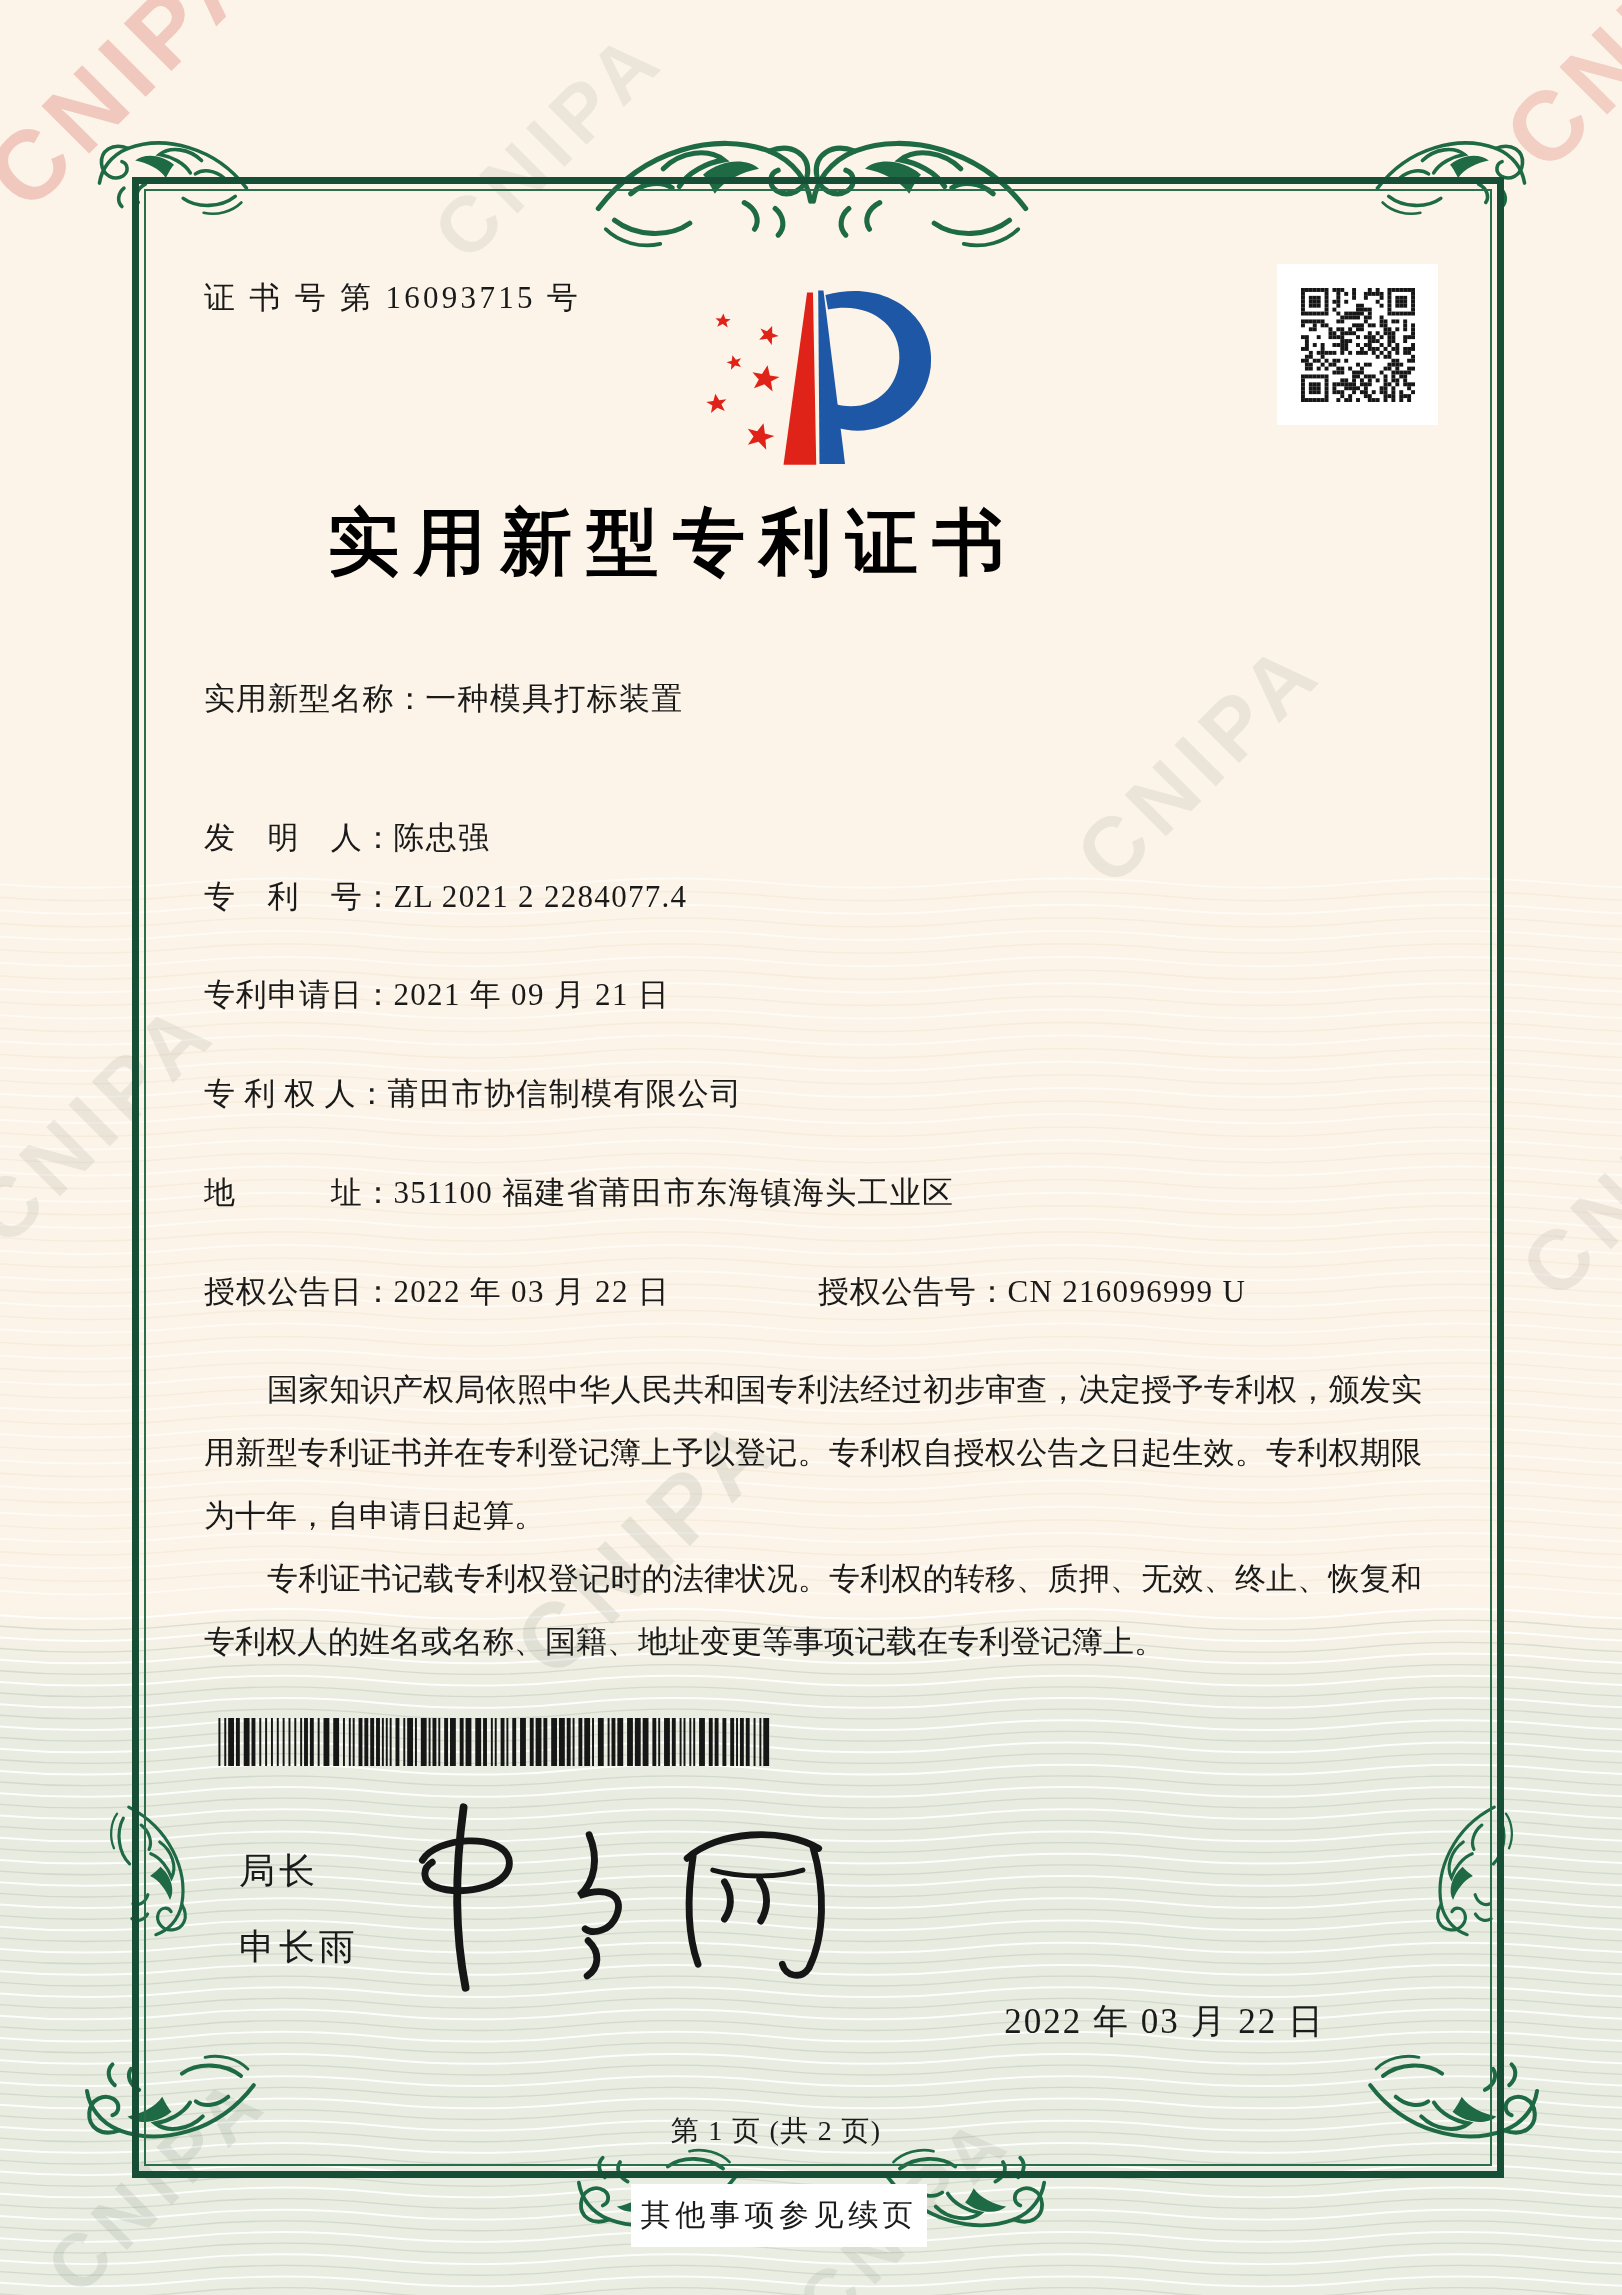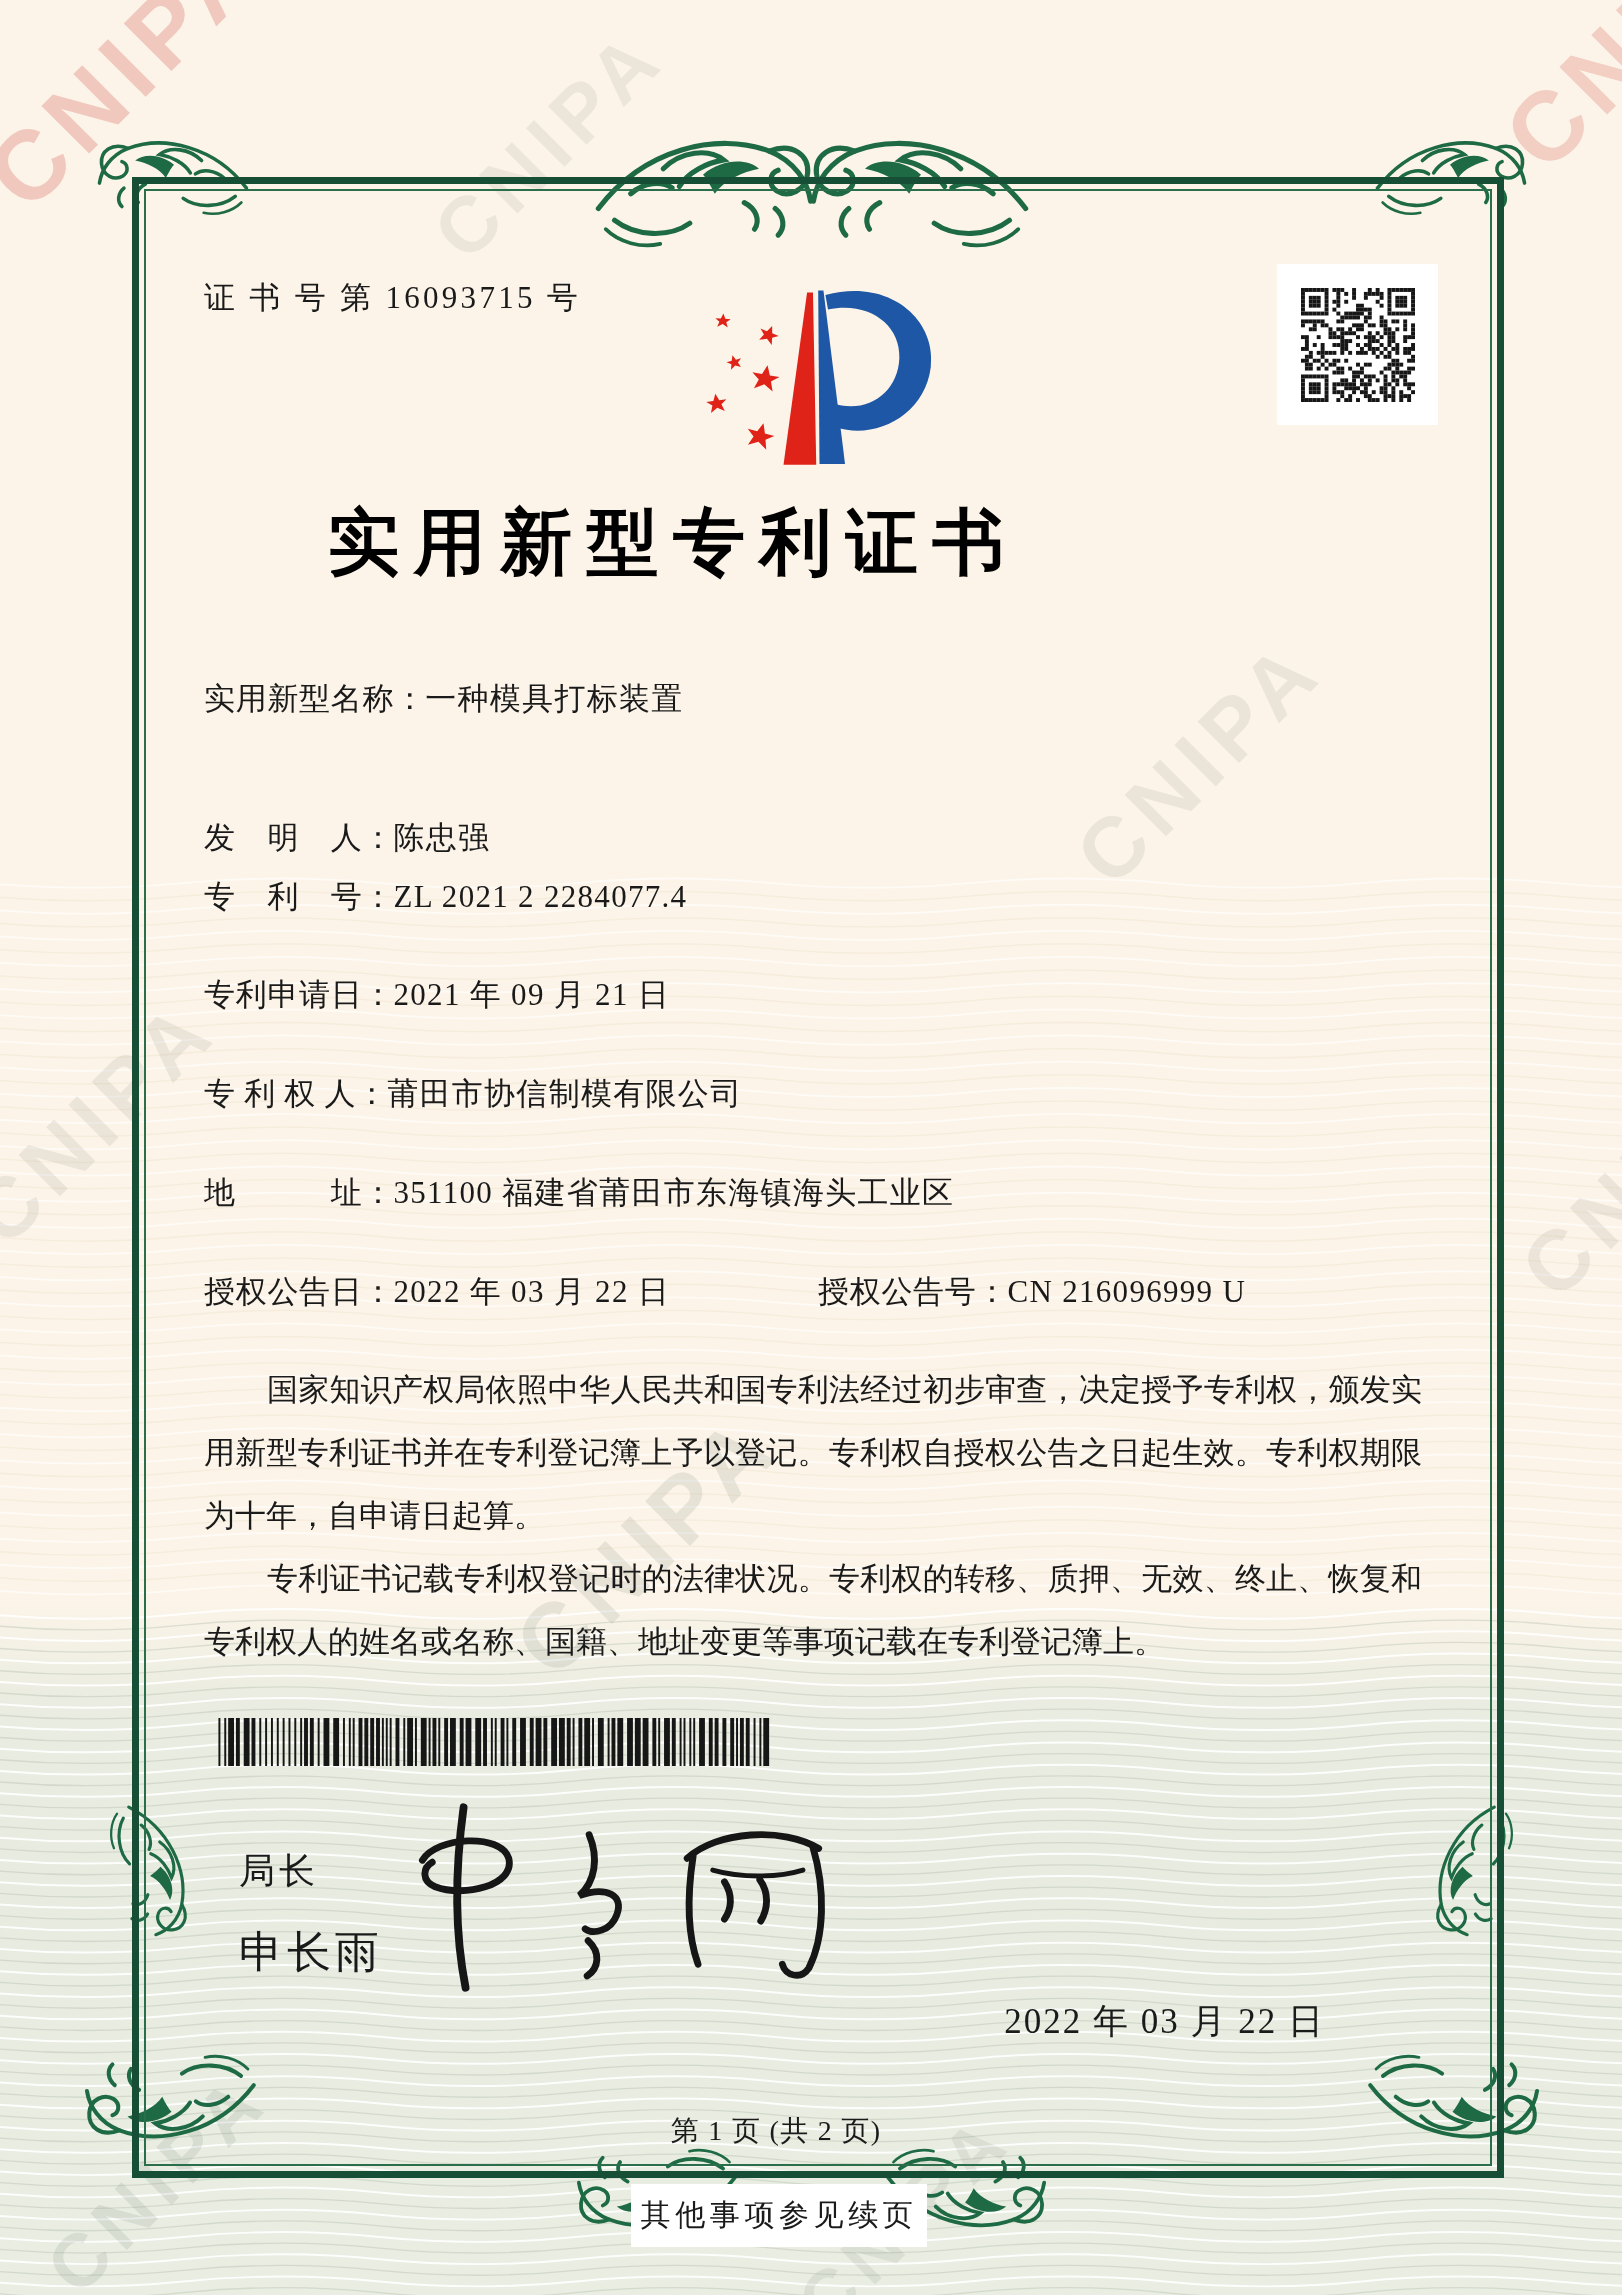--- a/index.html
+++ b/index.html
@@ -57,21 +57,21 @@
   .grant-b{position:absolute;left:614px;top:0;white-space:nowrap;}
   
   .body-text{position:absolute;left:204px;top:1360px;width:1218px;
              font-size:31px;line-height:63px;text-align:justify;}
   .body-text p{margin:0;text-indent:63px;font-family:Liberation Mono, monospace;}
   
   .barcode{position:absolute;left:216px;top:1718px;width:564px;height:48px;}
   
   .sign-title{position:absolute;left:239px;top:1847px;font-size:36px;
               font-family:"Liberation Sans","DejaVu Sans",sans-serif;letter-spacing:3.9px;}
-  .sign-name{position:absolute;left:239px;top:1923px;font-size:44px;
+  .sign-name{position:absolute;left:239px;top:1923px;font-size:36px;
              font-family:"Liberation Sans","DejaVu Sans",sans-serif;letter-spacing:3.9px;}
   .signature{position:absolute;left:393px;top:1794px;width:510px;height:209px;}
   .issue-date{position:absolute;left:1001px;top:1998px;width:327px;text-align:center;
               font-size:35px;letter-spacing:2px;}
   .page-info{position:absolute;left:606px;top:2112px;width:340px;text-align:center;
              font-size:28px;letter-spacing:1.3px;}
   .note-box{position:absolute;left:631px;top:2184px;width:296px;height:63px;background:#ffffff;
             display:flex;align-items:center;justify-content:center;}
   .note-box span{font-size:30px;letter-spacing:4.6px;}
 </style>

